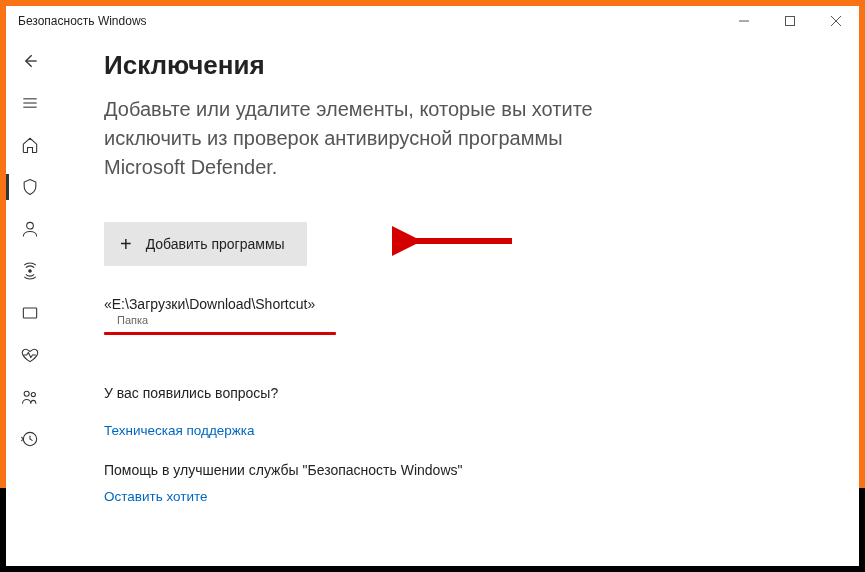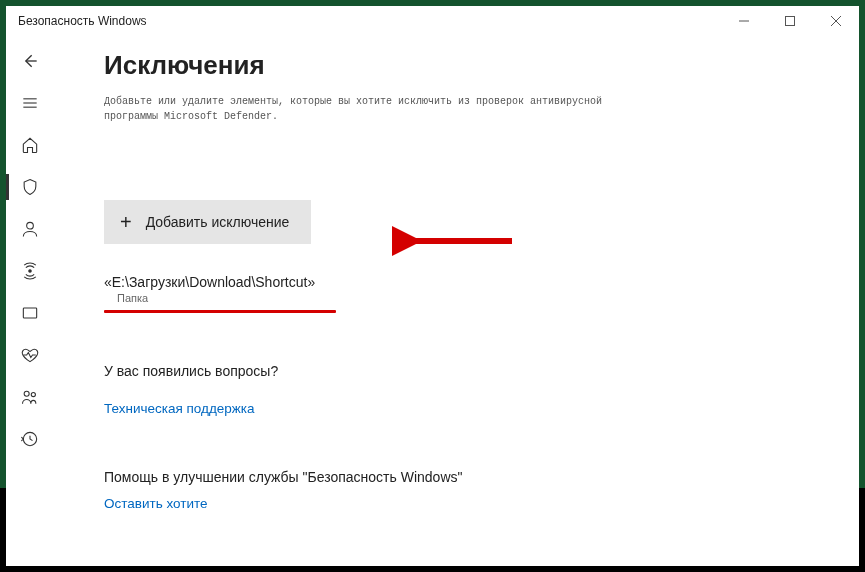--- a/index.html
+++ b/index.html
@@ -1,39 +1,39 @@
 <!DOCTYPE html>
 <html><head>
 <meta charset="utf-8">
 <style>
   * { box-sizing: border-box; margin: 0; padding: 0; }
   html, body { width: 865px; height: 572px; font-family: "Segoe UI", Arial, sans-serif; background: #000; }
-  .outer { width: 865px; height: 488px; background: #14532d; padding: 6px; }
+  .outer { width: 865px; height: 488px; background: #f97316; padding: 6px; }
   .window { width: 853px; height: 560px; background: #fff; position: relative; overflow: hidden; }
   .titlebar { height: 30px; display: flex; align-items: center; padding-left: 12px; }
   .titlebar-title { font-size: 12px; color: #222; }
   .win-controls { position: absolute; right: 0; top: 0; height: 30px; display: flex; }
   .win-btn { width: 46px; height: 30px; display: flex; align-items: center; justify-content: center; color: #555; }
   .win-btn svg { width: 10px; height: 10px; }
   .body { display: flex; height: calc(100% - 30px); justify-content: center; }
   .sidebar { width: 48px; display: flex; flex-direction: column; align-items: center; padding-top: 4px; gap: 0; }
   .side-item { width: 48px; height: 42px; display: flex; align-items: center; justify-content: center; color: #333; position: relative; }
   .side-item.active::before { content: ""; position: absolute; left: 0; top: 8px; bottom: 8px; width: 3px; background: #333; }
   .side-item svg { width: 20px; height: 20px; stroke: #333; fill: none; stroke-width: 1.3; }
   .main { flex: 1; padding: 14px 40px 0 50px; overflow: hidden; position: relative; }
   h1.page-title { font-size: 26px; font-weight: 600; color: #222; margin-bottom: 14px; }
-  .description { font-size: 10px; color: #555; line-height: 1.45; max-width: 520px; margin-bottom: 76px; font-family: Liberation Mono, monospace; }
+  .description { font-size: 20px; color: #555; line-height: 1.45; max-width: 520px; margin-bottom: 40px; }
   .add-btn { display: inline-flex; align-items: center; background: #e5e5e5; border: none; padding: 0 22px 0 16px; height: 44px; font-size: 14px; color: #222; cursor: pointer; margin-bottom: 30px; }
   .add-btn .plus { font-size: 20px; font-weight: 300; margin-right: 14px; line-height: 1; }
   .exclusion-item { margin-bottom: 0; }
   .exclusion-path { font-size: 14px; color: #222; }
   .exclusion-type { font-size: 11px; color: #666; margin-top: 2px; padding-left: 13px; }
   .underline { height: 3px; background: #d40000; width: 232px; margin-top: 6px; margin-bottom: 50px; border-radius: 1px; }
   .question-head { font-size: 14px; font-weight: 400; color: #222; margin-bottom: 20px; }
-  .link { font-size: 13.5px; color: #0067c0; text-decoration: none; display: inline-block; margin-bottom: 51px; cursor: pointer; }
+  .link { font-size: 13.5px; color: #0067c0; text-decoration: none; display: inline-block; margin-bottom: 22px; cursor: pointer; }
   .help-head { font-size: 14px; color: #222; line-height: 1.5; margin-bottom: 6px; max-width: 400px; }
   .arrow-annot { position: absolute; left: 338px; top: 180px; pointer-events: none; }
 </style>
 </head>
 <body>
 
 <div class="outer">
   <div class="window">
     <div class="titlebar">
       <span class="titlebar-title">Безопасность Windows</span>
@@ -120,21 +120,21 @@
             </svg>
         </div>
       </div>
 
       <div class="main">
         <h1 class="page-title">Исключения</h1>
         <p class="description">Добавьте или удалите элементы, которые вы хотите исключить из проверок антивирусной программы Microsoft Defender.</p>
 
         <button class="add-btn">
           <span class="plus">+</span>
-          <span>Добавить исключение</span>
+          <span>Добавить программы</span>
         </button>
 
         <div class="exclusion-item">
           <div class="exclusion-path">«E:\Загрузки\Download\Shortcut»</div>
           <div class="exclusion-type">Папка</div>
         </div>
         <div class="underline"></div>
 
         <div class="question-head">У вас появились вопросы?</div>
         <a class="link">Техническая поддержка</a>

